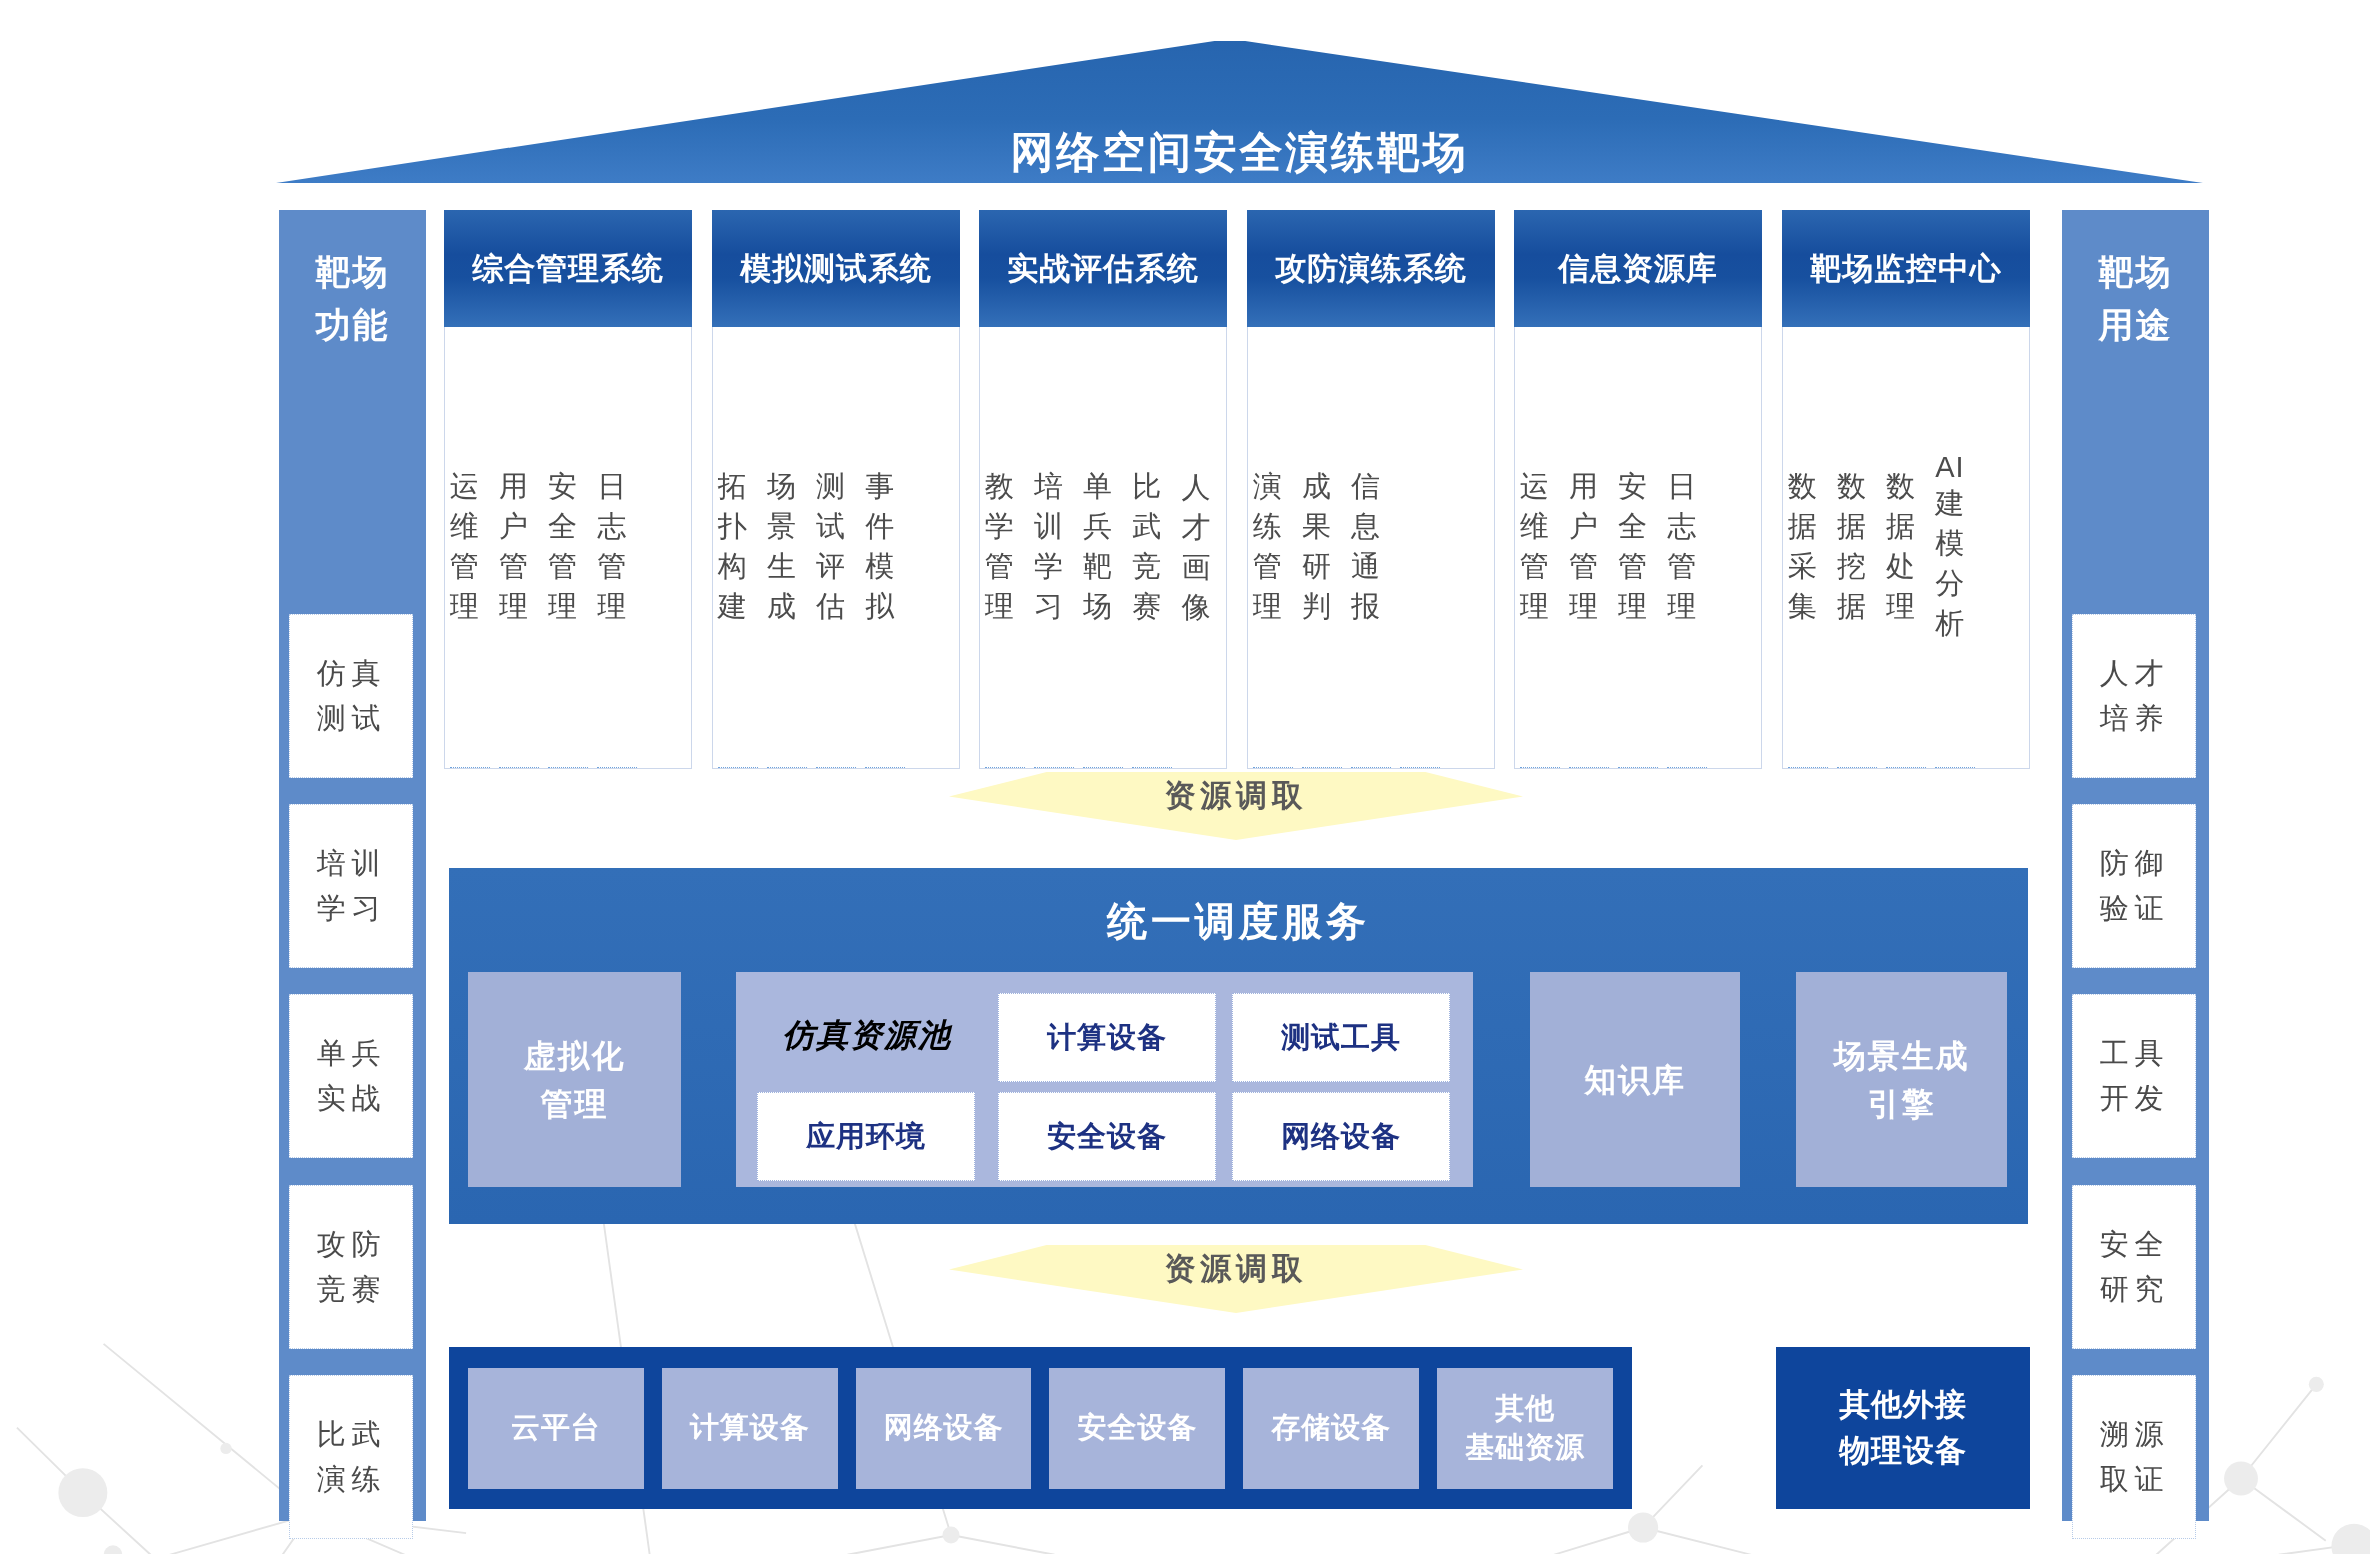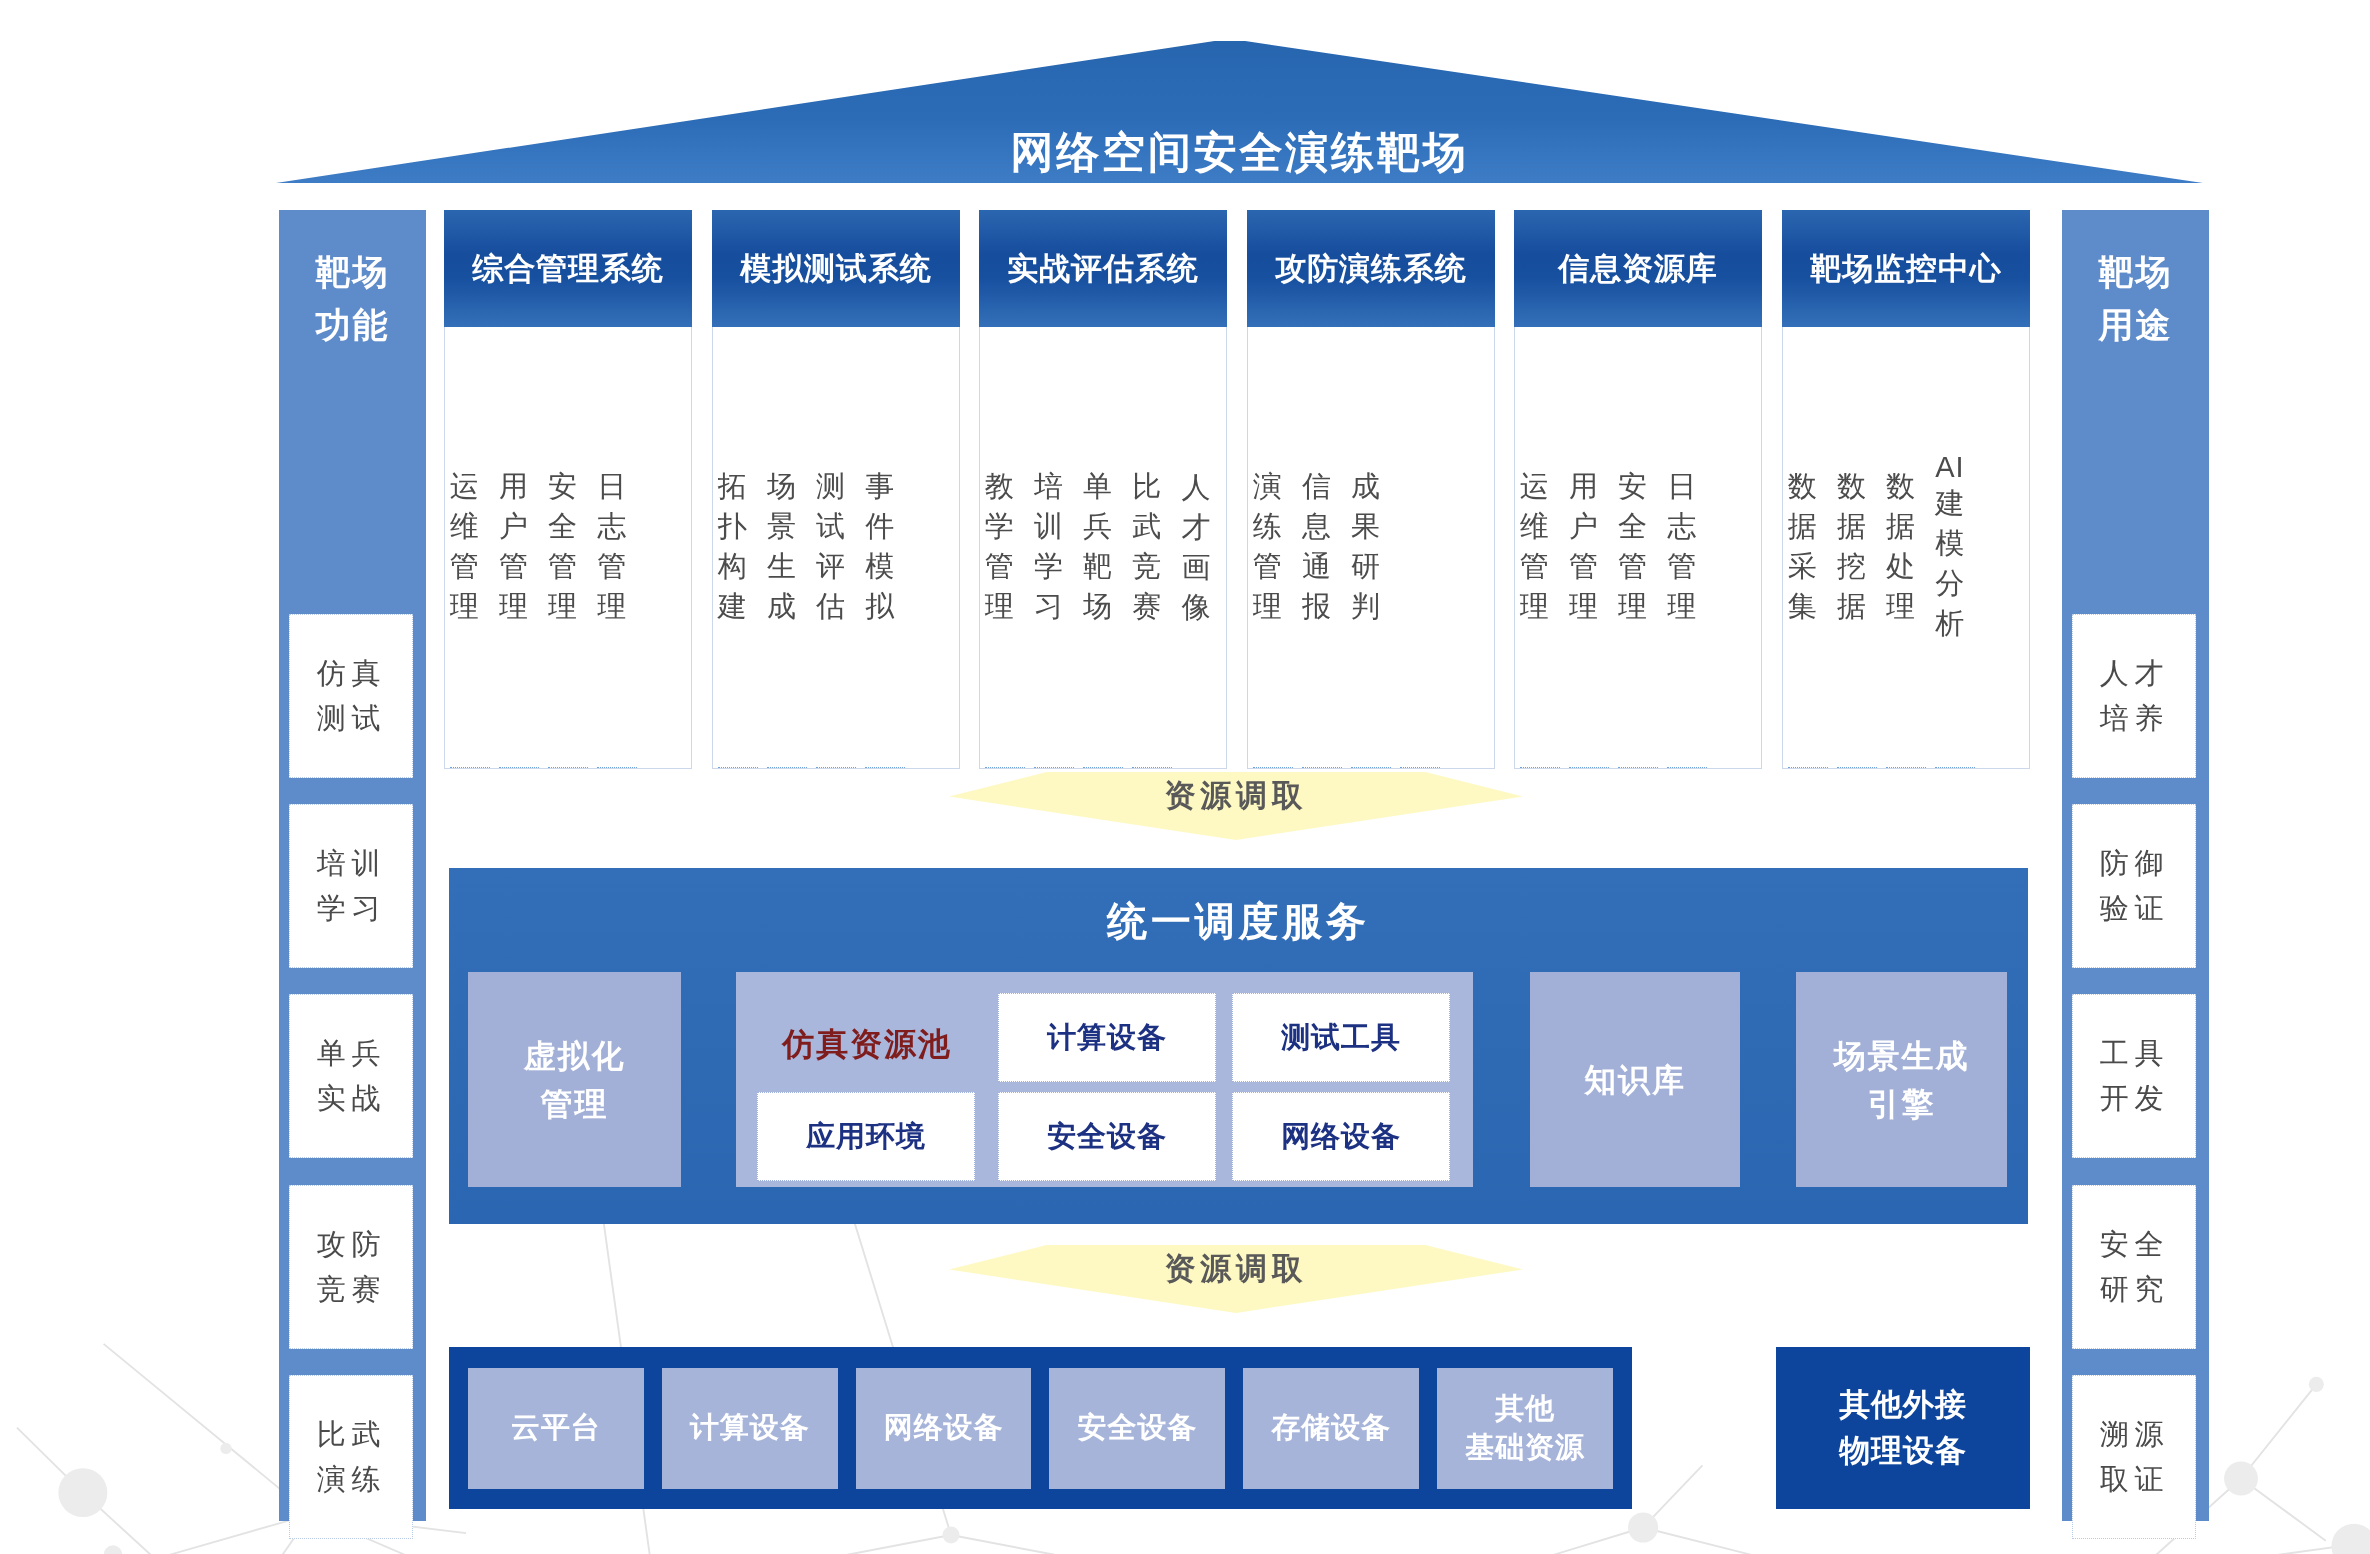--- a/index.html
+++ b/index.html
@@ -76,23 +76,23 @@
     color:#fff;font-size:40px;font-weight:bold;letter-spacing:3.8px;
   }
   .lightbox{
     position:absolute;top:104px;height:215px;background:#a2b0d7;
     display:flex;align-items:center;justify-content:center;text-align:center;
     color:#fff;font-size:32px;font-weight:bold;line-height:1.5;letter-spacing:1.9px;
   }
   .vbox{left:19px;width:213px;}
   .pool{left:287px;width:737px;background:#aab7dd;display:block;}
   .pool-label{
-    position:absolute;left:0;top:16px;width:262px;height:111px;
+    position:absolute;left:0;top:7px;width:262px;height:111px;
     display:flex;align-items:center;justify-content:center;
-    color:#7f1d1d;font-size:32px;font-weight:bold;letter-spacing:1.9px;
+    color:#000000;font-size:32px;font-weight:bold;letter-spacing:1.9px;font-style:italic;
   }
   .pool-box{
     position:absolute;width:218px;height:89px;background:#fff;border:1.9px dotted #9fb3de;
     box-sizing:border-box;display:flex;align-items:center;justify-content:center;
     color:#1d3182;font-size:29px;font-weight:bold;letter-spacing:0.9px;
   }
   .pb1{left:262px;top:21px;} .pb2{left:496px;top:21px;}
   .pb3{left:21px;top:120px;} .pb4{left:262px;top:120px;} .pb5{left:496px;top:120px;}
   .kbox{left:1081px;width:210px;}
   .ebox{left:1347px;width:211px;}
@@ -201,22 +201,22 @@
       <div class="slot dot">单兵靶场</div>
       <div class="slot dot">比武竞赛</div>
       <div class="slot">人才画像</div>
     </div>
   </div>
 
   <div class="syscol" style="left:1247px">
     <div class="syscol-header">攻防演练系统</div>
     <div class="syscol-body">
       <div class="slot dot">演练管理</div>
+      <div class="slot dot">成果研判</div>
       <div class="slot dot">信息通报</div>
-      <div class="slot dot">成果研判</div>
       <div class="slot dot"></div>
       <div class="slot"></div>
     </div>
   </div>
 
   <div class="syscol" style="left:1514px">
     <div class="syscol-header">信息资源库</div>
     <div class="syscol-body">
       <div class="slot dot">运维管理</div>
       <div class="slot dot">用户管理</div>

